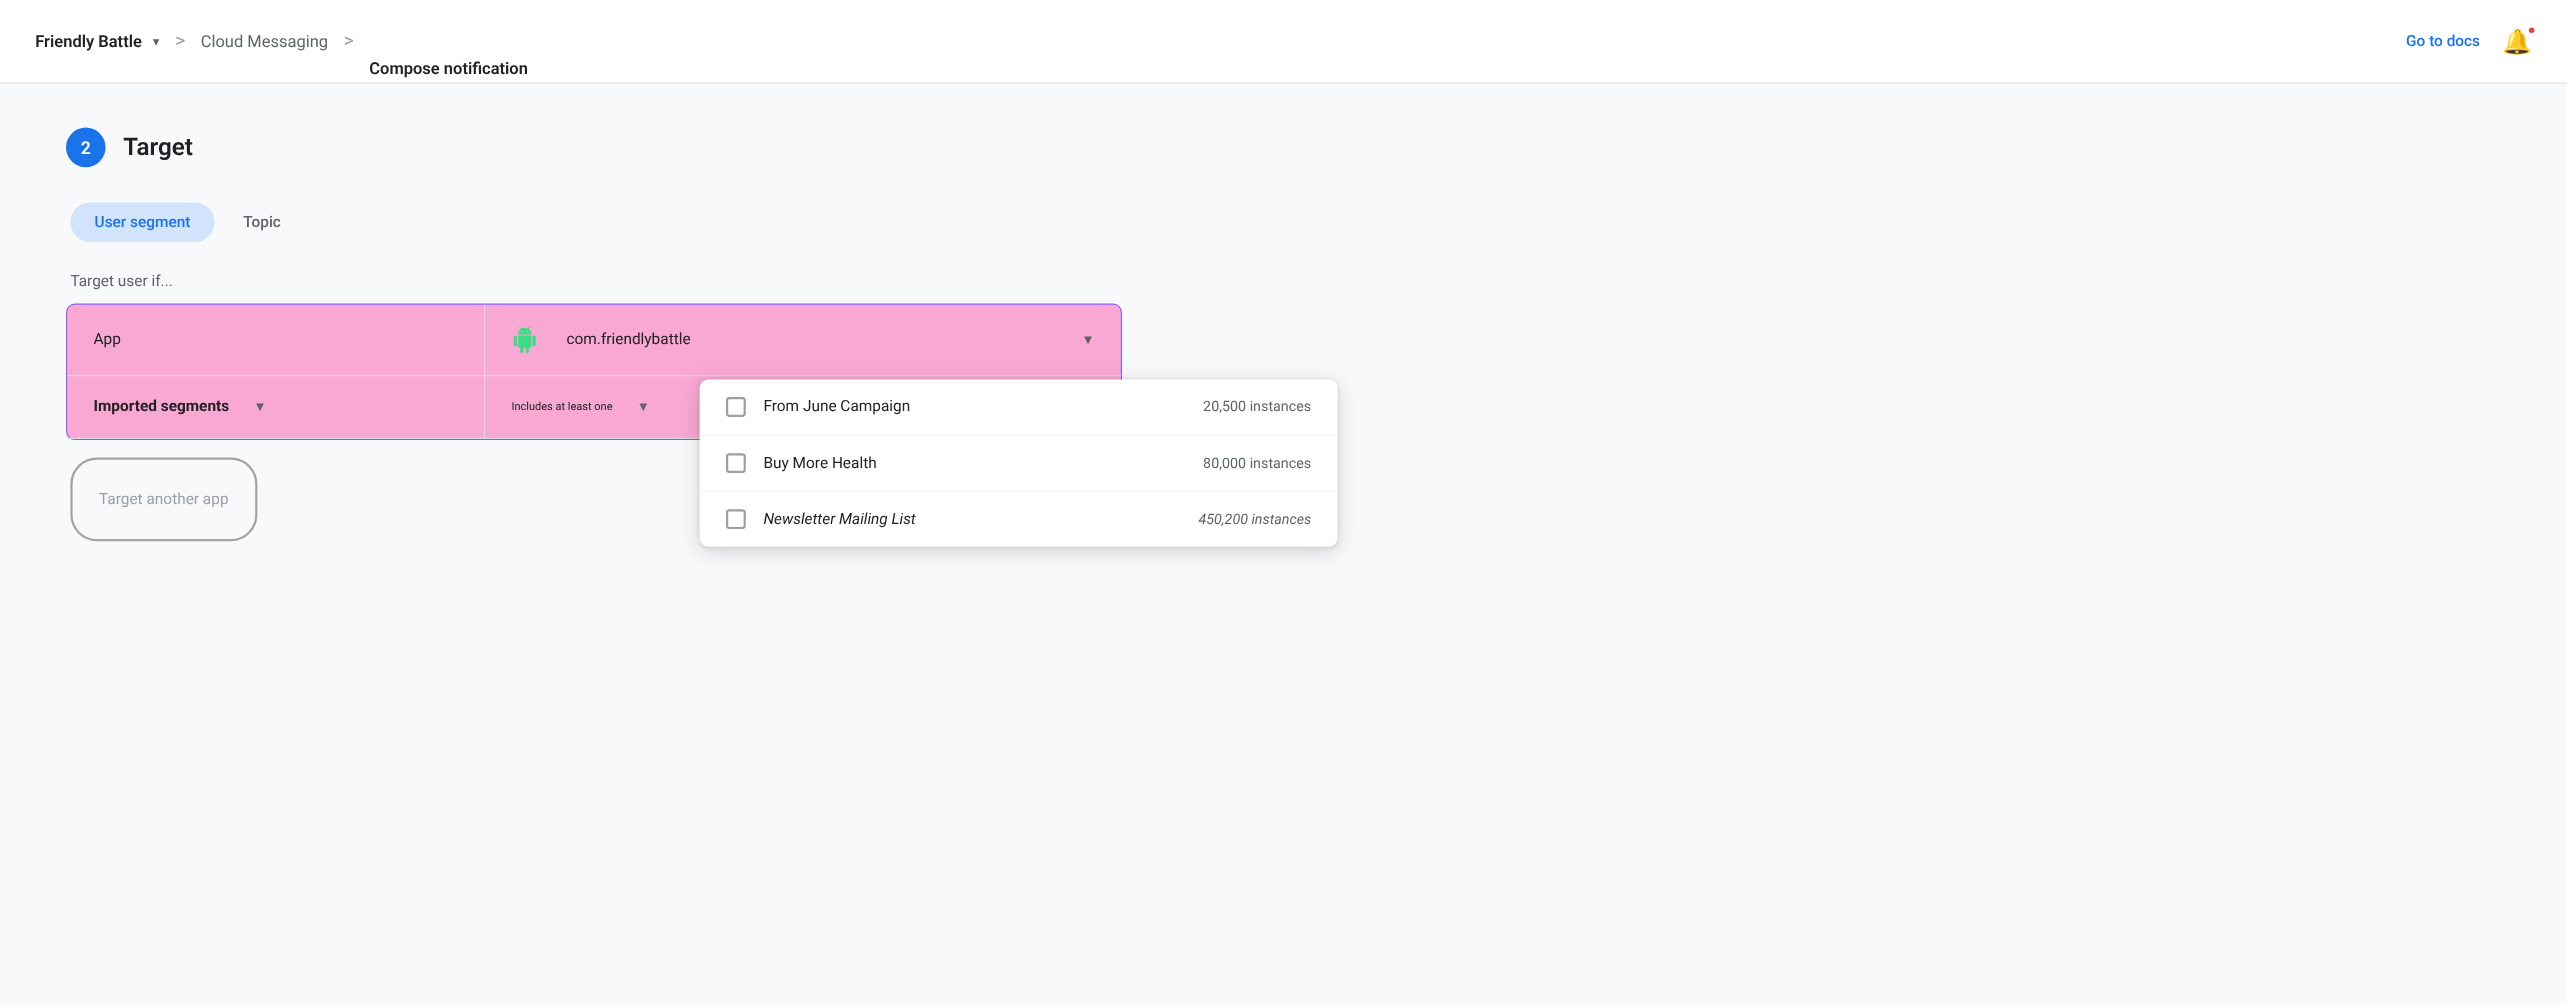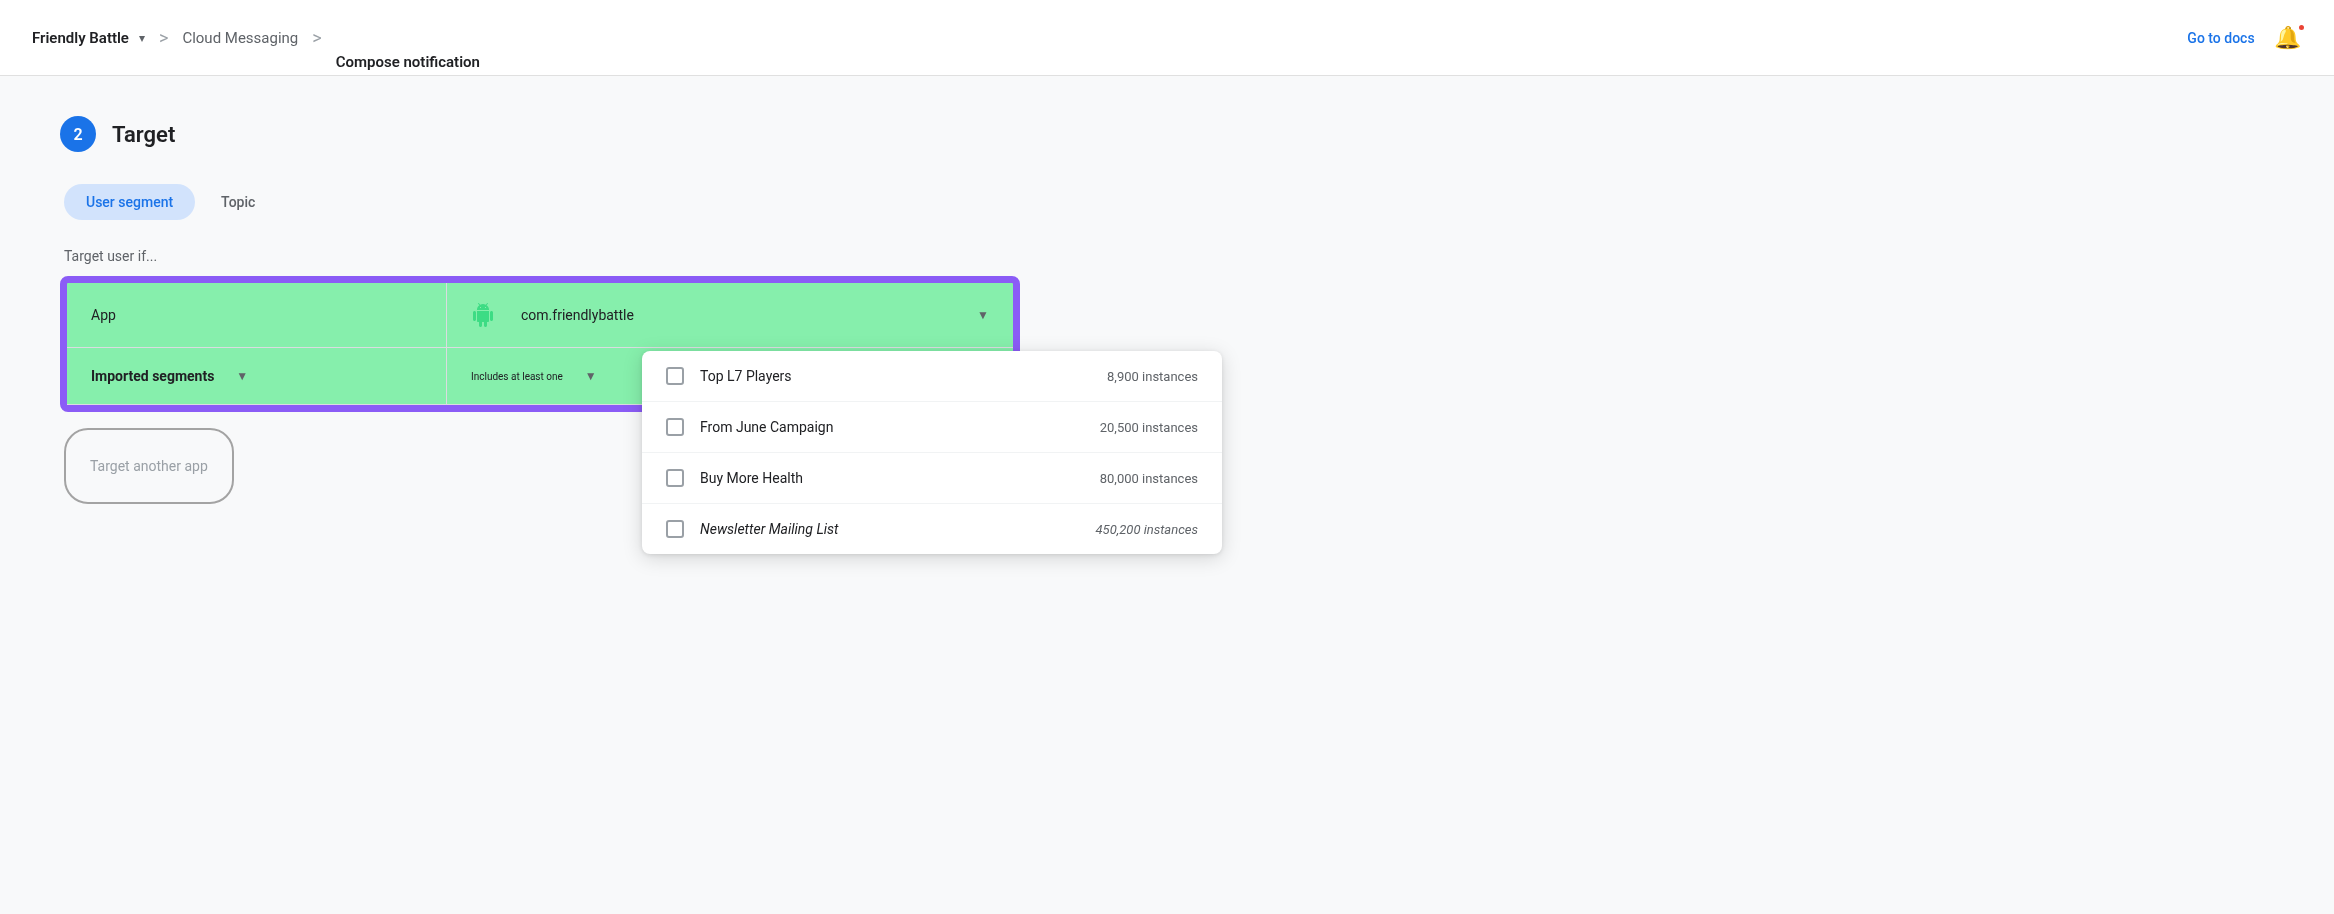--- a/index.html
+++ b/index.html
@@ -166,24 +166,24 @@
     .target-label {
       font-size: 14px;
       color: #5f6368;
       margin-bottom: 12px;
       margin-left: 4px;
       margin-top: 12px;
     }
 
     
     .segment-table {
-      border: 7px solid #8b5cf6;
+      border: 1px solid #8b5cf6;
       border-radius: 8px;
       overflow: visible;
-      background: #86efac;
+      background: #f9a8d4;
       width: 960px;
       position: relative;
     }
 
     .table-row {
       display: flex;
       border-bottom: 1px solid #dadce0;
     }
 
     .table-row:last-child {
@@ -371,25 +371,20 @@
       </div>
       <div class="table-cell-right">
         <span class="includes-text">Includes at least one</span>
         <span class="dropdown-arrow" style="margin-left:12px;">▼</span>
       </div>
     </div>
 
     <div class="dropdown-overlay">
       <div class="dropdown-item">
         <div class="dropdown-checkbox"></div>
-        <span class="dropdown-item-label">Top L7 Players</span>
-        <span class="dropdown-item-count">8,900 instances</span>
-      </div>
-      <div class="dropdown-item">
-        <div class="dropdown-checkbox"></div>
         <span class="dropdown-item-label">From June Campaign</span>
         <span class="dropdown-item-count">20,500 instances</span>
       </div>
       <div class="dropdown-item">
         <div class="dropdown-checkbox"></div>
         <span class="dropdown-item-label">Buy More Health</span>
         <span class="dropdown-item-count">80,000 instances</span>
       </div>
       <div class="dropdown-item">
         <div class="dropdown-checkbox"></div>

